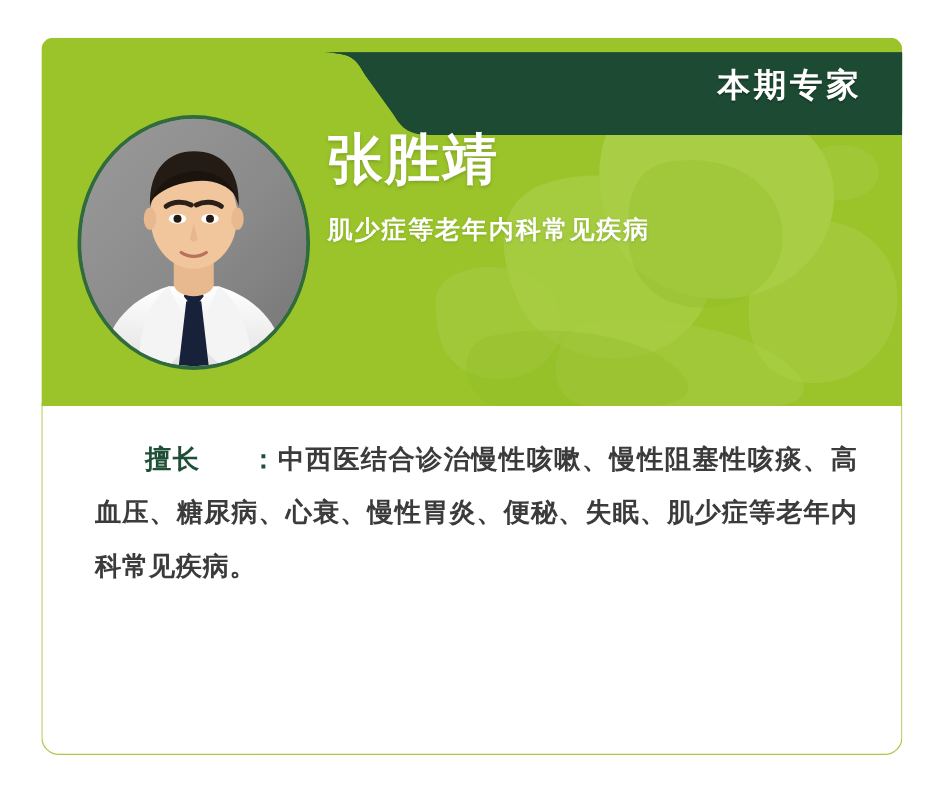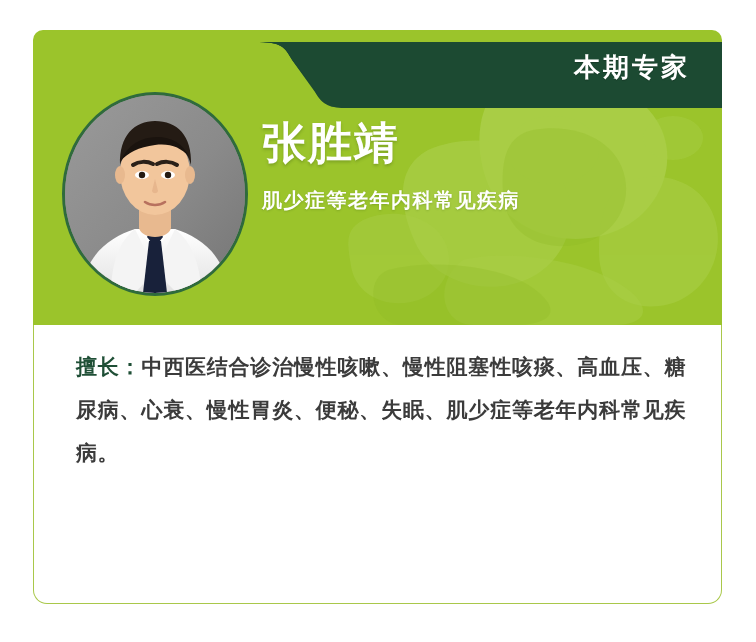--- a/index.html
+++ b/index.html
@@ -6,21 +6,20 @@
   body{
     width:756px;height:642px;
     background:#ffffff;
     font-family:"Liberation Sans","DejaVu Sans",sans-serif;
     overflow:hidden;
     position:relative;
   }
   #card-root{
     position:absolute;left:0;top:0;width:756px;height:642px;
     background:#ffffff;
-    font-family:Liberation Serif, serif;
   }
 
   
   .info-card{
     position:absolute;
     left:33px;top:322px;width:689px;height:282px;
     background:#ffffff;
     border:1.5px solid #a9c84a;
     border-top:none;
     border-radius:0 0 14px 14px;
@@ -62,21 +61,21 @@
     border:3px solid #2f6b3c;
     background:#8d8d8d;
     overflow:hidden;
     box-sizing:border-box;
   }
   .portrait-svg{position:absolute;left:0;top:0;}
 
   
   .doctor-text{
     position:absolute;
-    left:262px;top:118px;
+    left:262px;top:102px;
     width:430px;
   }
   .doctor-name{
     color:#ffffff;
     font-size:44px;
     font-weight:bold;
     letter-spacing:2px;
     line-height:52px;
     margin:0 0 14px 0;
     text-shadow:0 2px 3px rgba(60,90,20,0.30);
@@ -102,21 +101,21 @@
   .para{
     margin:0;
     font-size:21px;
     line-height:43px;
     color:#3b3b3b;
     font-weight:bold;
     letter-spacing:0.5px;
     text-align:justify;
   }
   .para.second{margin-top:4px;}
-  .lbl{color:#1f4f36;}
+  .lbl{color:#1f4f36;margin-left:40px;}
 </style>
 </head>
 <body>
 
 <div id="card-root">
 
   <div class="info-card"></div>
 
   <div class="green-block">
     <svg width="689" height="295" viewBox="0 0 689 295" xmlns="http://www.w3.org/2000/svg">

